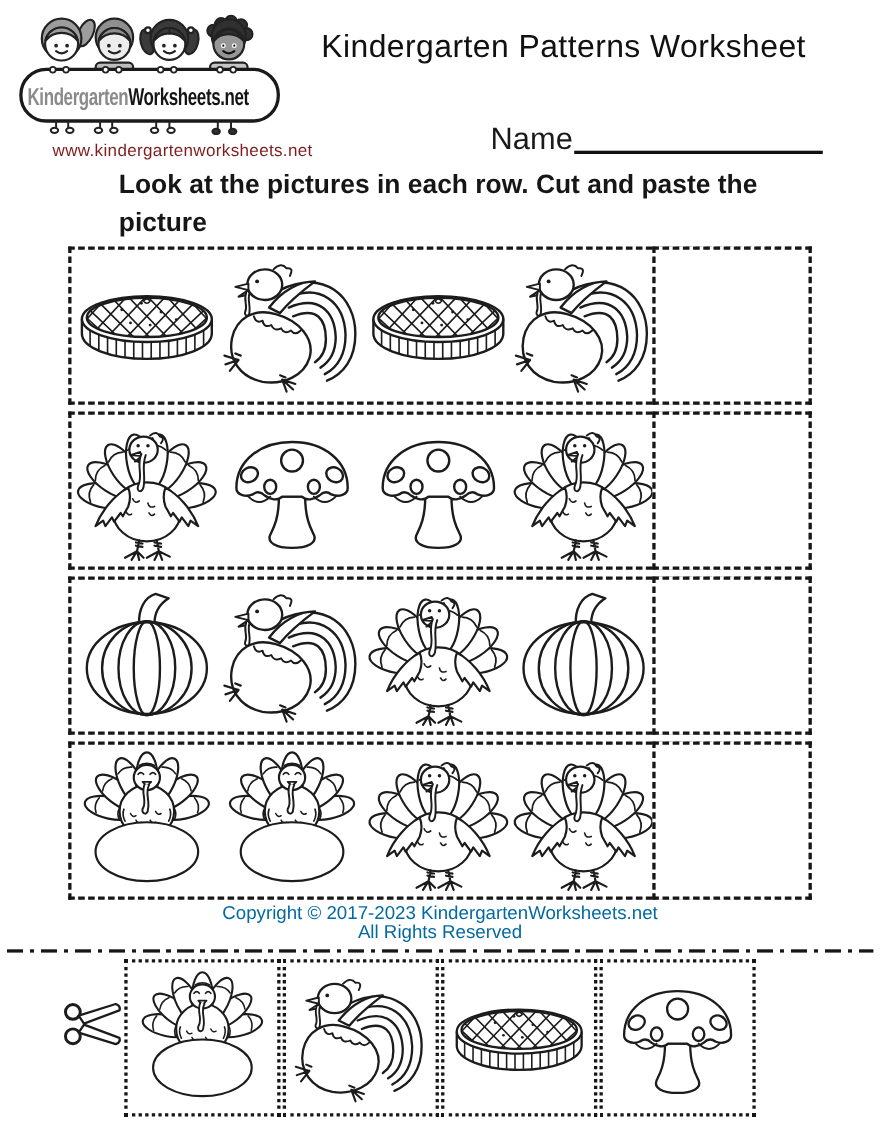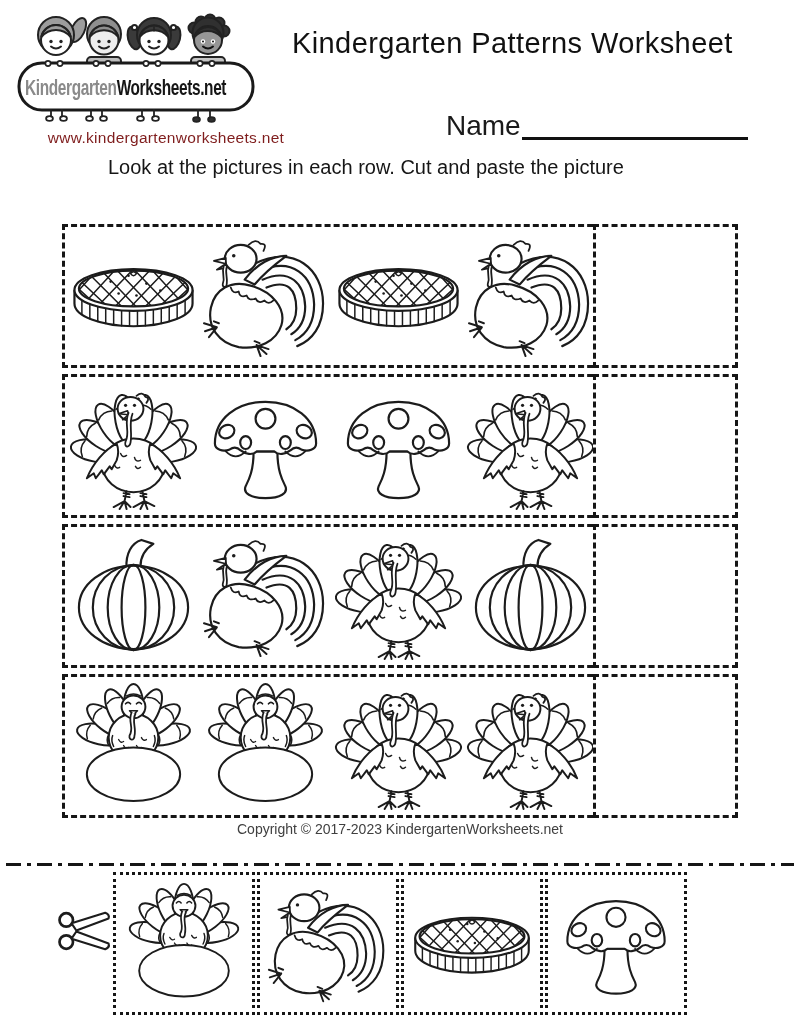--- a/index.html
+++ b/index.html
@@ -19,34 +19,34 @@
              font-size:15.5px; letter-spacing:.3px; color:#7f1d1d; }
 
   .page-title { position:absolute; left:292px; top:27px; width:480px;
                 font-size:29px; letter-spacing:.4px; color:#111; white-space:nowrap; }
 
   .name-row { position:absolute; left:446px; top:104px; width:302px; height:38px;
               display:flex; align-items:flex-end; font-size:28px; }
   .name-line { flex:1; border-bottom:3px solid #111; margin-bottom:2px; margin-left:1px; }
 
   .instructions { position:absolute; left:108px; top:150px; width:620px;
-                  font-size:20px; line-height:35px; color:#161616; }
+                  font-size:24px; line-height:35px; color:#161616;font-weight:bold; }
 
   
   .pattern-row { position:absolute; left:62px; width:676px; height:144px;
                  border:3px dashed #161616; background:#fff; }
   .row-items { position:absolute; left:2px; top:2px; width:530px; height:134px; display:flex; }
   .item-slot { flex:1; display:flex; align-items:center; justify-content:center; }
   .item-slot svg { width:129px; height:129px; }
   .answer-box { position:absolute; top:-3px; bottom:-3px; right:-3px; width:145px;
                 border:3px dashed #161616; background:#fff; }
 
   
   .copyright { position:absolute; left:0; top:821px; width:100%; text-align:center;
-               font-size:14px; line-height:17.5px; color:#404040; }
+               font-size:17px; line-height:17.5px; color:#0369a1; }
 
   .cut-line { position:absolute; left:6px; top:863px; width:788px; height:3px;
               background:repeating-linear-gradient(90deg,
                  #161616 0 15px, rgba(0,0,0,0) 15px 21px,
                  #161616 21px 25px, rgba(0,0,0,0) 25px 31px); }
 
   .scissors { position:absolute; left:56px; top:906px; width:58px; height:50px; }
   .scissors svg { width:100%; height:100%; }
 
   .cutout-strip { position:absolute; left:113px; top:872px; width:576px; height:143px;
@@ -399,20 +399,21 @@
           <svg viewBox="0 0 130 130" role="img">
             <use href="#sym-turkey-standing"></use>
           </svg>
         </div>
       </div>
     <div class="answer-box"></div>
   </div>
 
   <div class="copyright">
     <div>Copyright © 2017-2023 KindergartenWorksheets.net</div>
+    <div>All Rights Reserved</div>
   </div>
 
   <div class="cut-line"></div>
 
   <div class="scissors">
     <svg viewBox="0 0 60 52" fill="none" stroke="#1c1c1c" stroke-width="2.8" stroke-linejoin="round">
       <circle cx="10.5" cy="14.5" r="7"></circle>
       <circle cx="10.5" cy="37.5" r="7"></circle>
       <path d="M16,18 L51,7 Q56,9 54.5,13 L21,25.5 Z" fill="#fff" stroke-width="2.2"></path>
       <path d="M16,34 L51,45 Q56,43 54.5,39 L21,26.5 Z" fill="#fff" stroke-width="2.2"></path>

